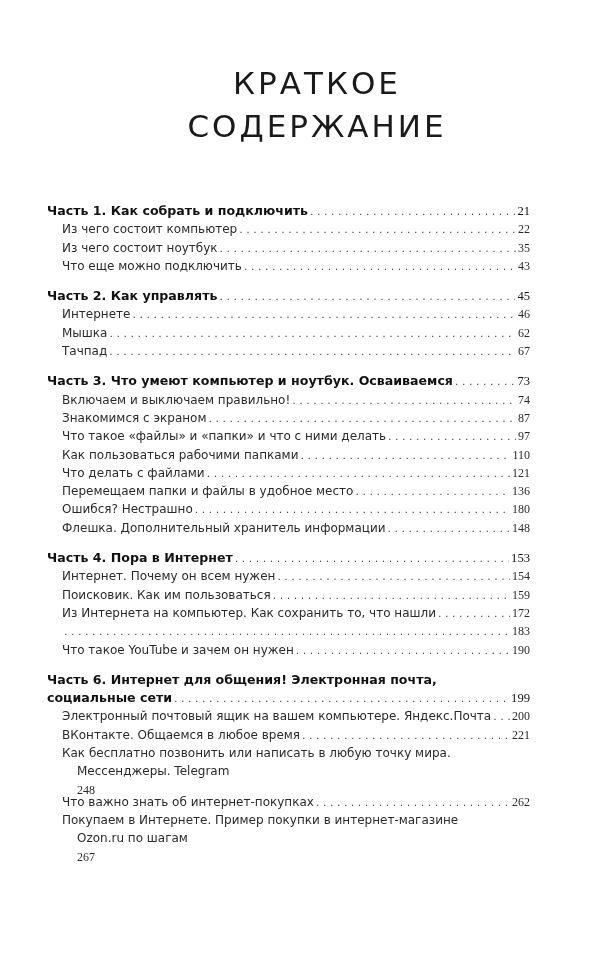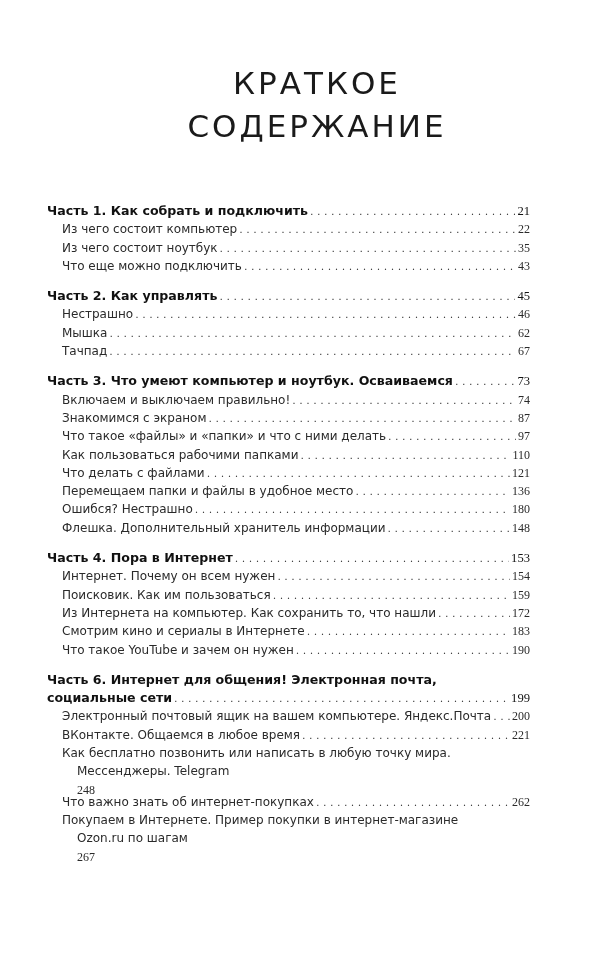--- a/index.html
+++ b/index.html
@@ -66,21 +66,21 @@
     </div>
   </div>
 
   <div class="sec">
     <div class="row head">
       <span class="txt">Часть 2. Как управлять</span>
       <span class="dots"></span>
       <span class="pg">45</span>
     </div>
     <div class="row sub">
-      <span class="txt">Нестрашно</span>
+      <span class="txt">Интернете</span>
       <span class="dots"></span>
       <span class="pg">46</span>
     </div>
     <div class="row sub">
       <span class="txt">Мышка</span>
       <span class="dots"></span>
       <span class="pg">62</span>
     </div>
     <div class="row sub">
       <span class="txt">Тачпад</span>
@@ -152,21 +152,20 @@
       <span class="txt">Поисковик. Как им пользоваться</span>
       <span class="dots"></span>
       <span class="pg">159</span>
     </div>
     <div class="row sub">
       <span class="txt">Из Интернета на компьютер. Как сохранить то, что нашли</span>
       <span class="dots"></span>
       <span class="pg">172</span>
     </div>
     <div class="row sub">
-      <span class="txt">Смотрим кино и сериалы в Интернете</span>
       <span class="dots"></span>
       <span class="pg">183</span>
     </div>
     <div class="row sub">
       <span class="txt">Что такое YouTube и зачем он нужен</span>
       <span class="dots"></span>
       <span class="pg">190</span>
     </div>
   </div>
 

